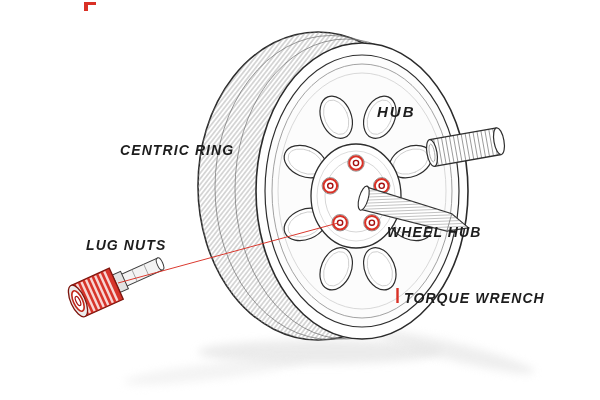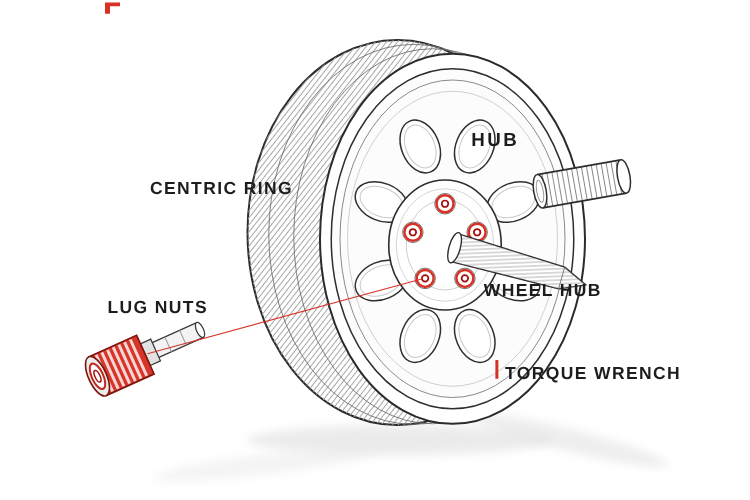--- a/index.html
+++ b/index.html
@@ -1,17 +1,17 @@
 <!DOCTYPE html>
 <html><head>
 <meta charset="utf-8">
 <style>
   html,body{margin:0;padding:0;background:#ffffff;}
   body{width:600px;height:400px;overflow:hidden;}
-  .stage{position:relative;width:600px;height:400px;background:#ffffff;}
+  .stage{position:relative;width:600px;height:400px;background:#ffffff;font-style:italic;}
   svg{display:block;}
   .lbl{
     font-family:"Liberation Sans", sans-serif;
     font-weight:700;
     font-size:14px;
     letter-spacing:1.1px;
     fill:#1d1d1d;
   }
   .lbl-lg{font-size:15px;letter-spacing:2px;}
 </style>

